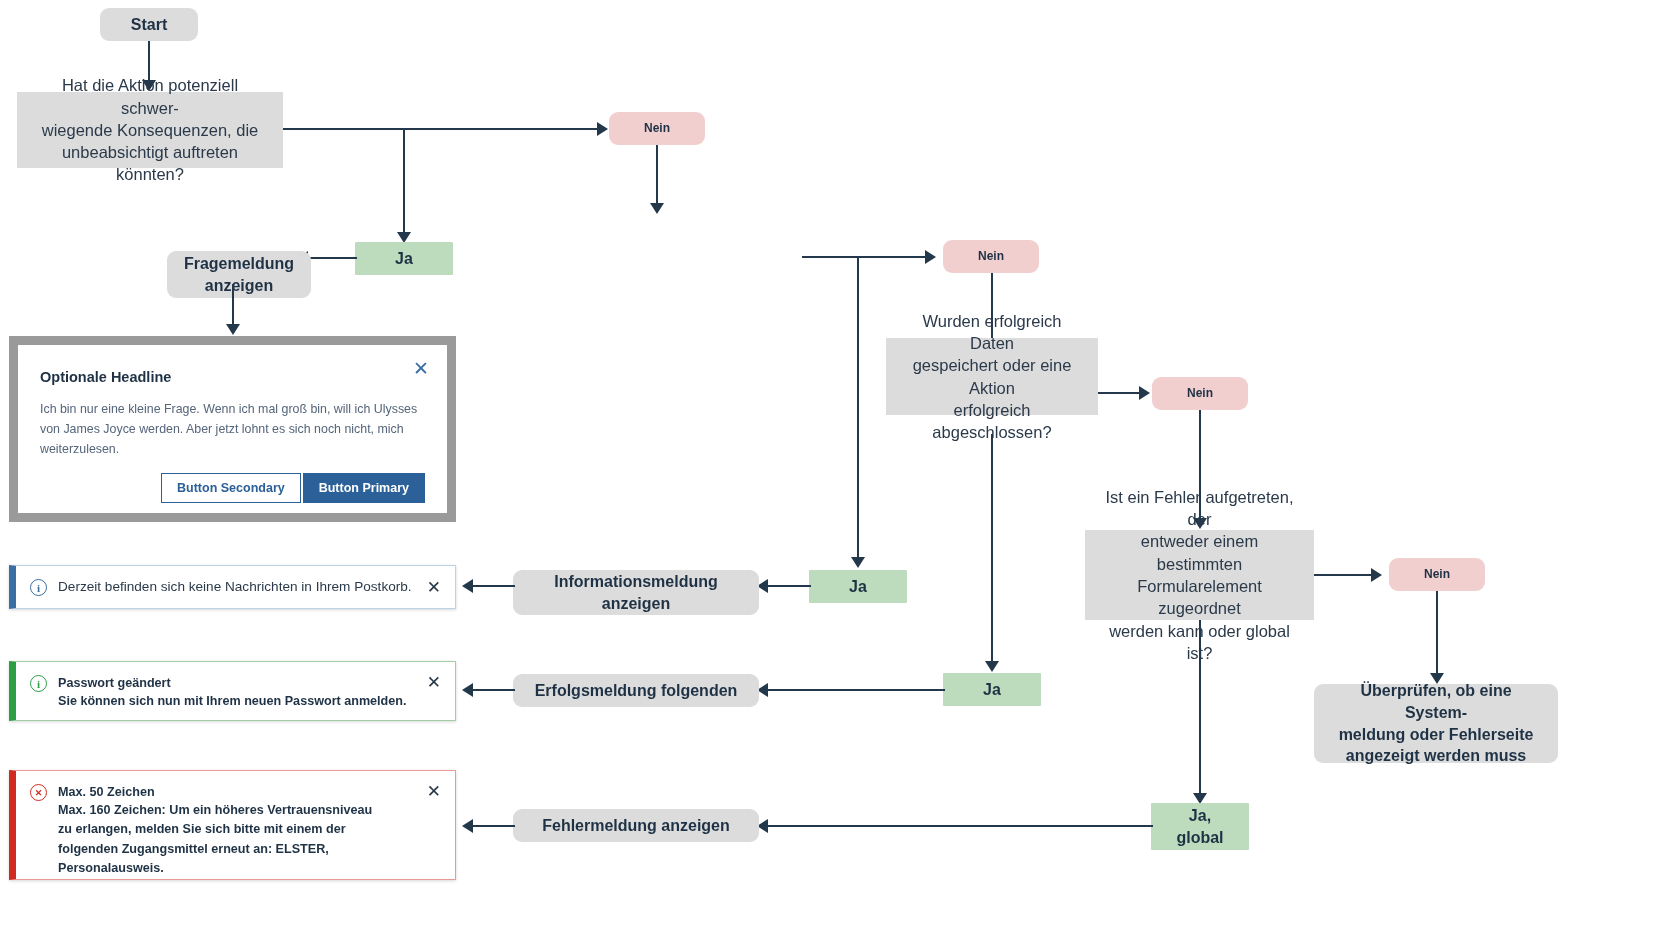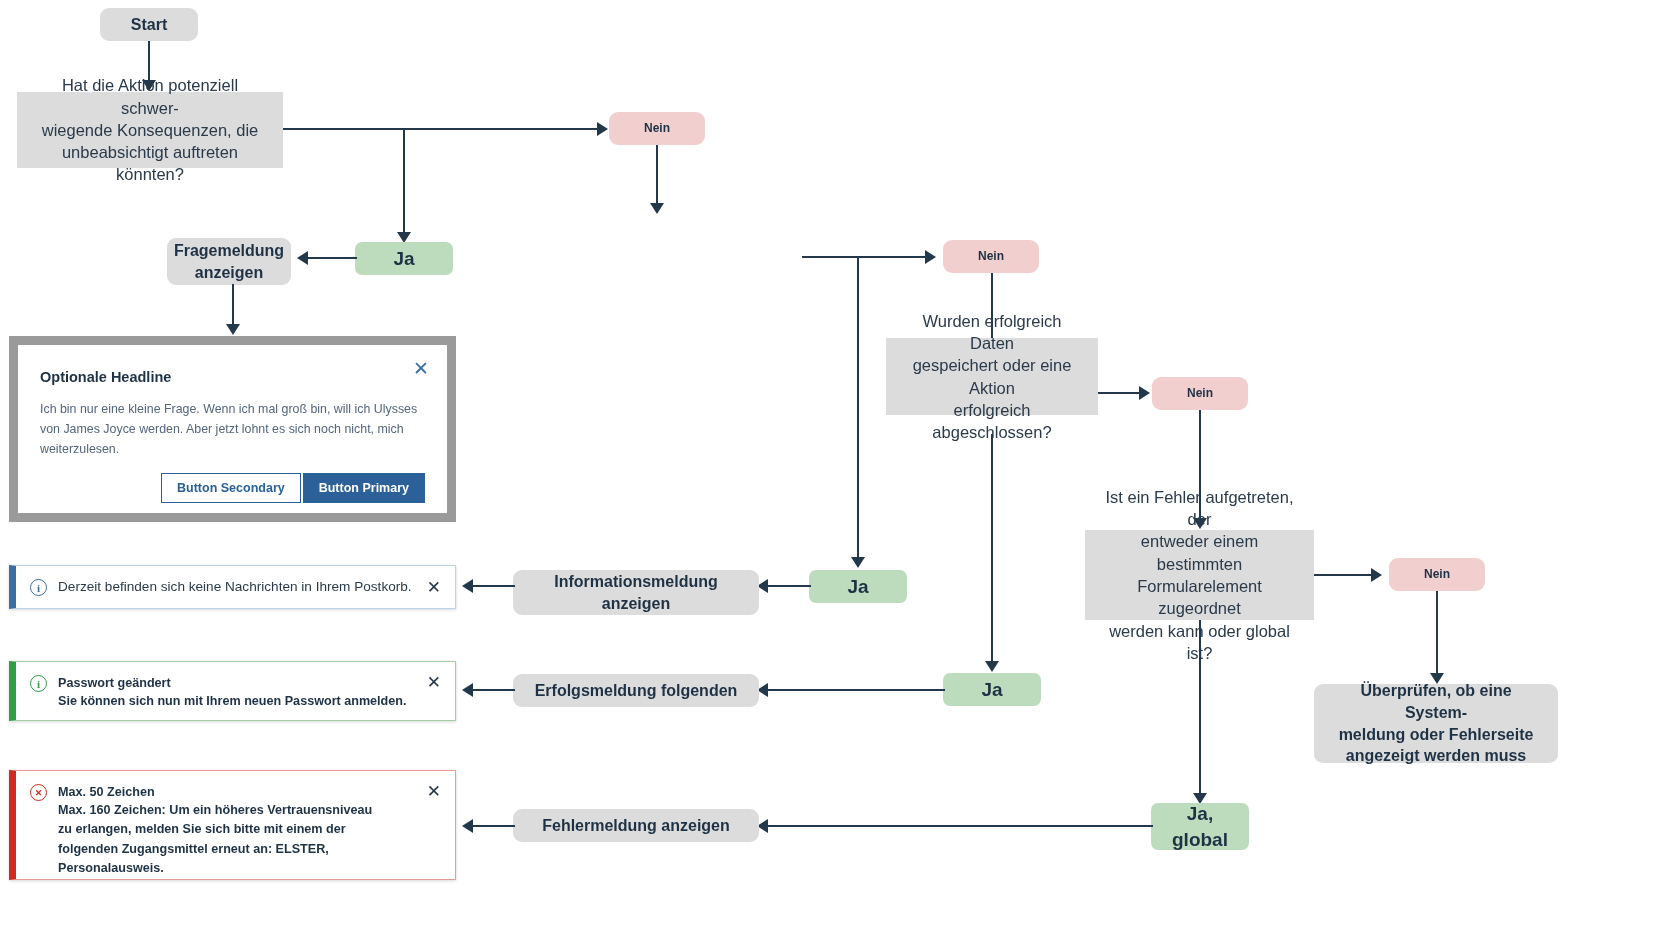--- a/index.html
+++ b/index.html
@@ -38,23 +38,23 @@
     background: #dcdcdc;
     color: #1f3245;
     font-size: 16px;
     font-weight: 700;
     border-radius: 9px;
     padding: 8px 20px;
   }
   .node-green {
     background: #bcdcbd;
     color: #1f3245;
-    font-size: 19px;
-    font-weight: 700;
-    border-radius: 7px;
+    font-size: 16px;
+    font-weight: 700;
+    border-radius: 1px;
   }
   .node-red {
     background: #f2cfcf;
     color: #1f3245;
     font-size: 12px;
     font-weight: 700;
     border-radius: 9px;
   }
   
   .ln { position: absolute; background: #24384c; }
@@ -206,21 +206,21 @@
     <span>Nein</span>
   </div>
 
   <div class="node node-green" style="left:355px; top:242px; width:98px; height:33px;">
     <span>Ja</span>
   </div>
 
   <div class="ln hline" style="left:299px; top:257px; width:58px;"></div>
   <div class="arrow arrow-left" style="left:297px; top:251px;"></div>
 
-  <div class="node node-grey-round" style="left:167px; top:238px; width:124px; height:47px; white-space:pre-line;">
+  <div class="node node-grey-round" style="left:167px; top:251px; width:144px; height:47px; white-space:pre-line;">
     <span>Fragemeldung
 anzeigen</span>
   </div>
 
   <div class="ln vline" style="left:232px; top:284px; height:44px;"></div>
   <div class="arrow arrow-down" style="left:226px; top:324px;"></div>
 
   <div class="ln vline" style="left:656px; top:145px; height:62px;"></div>
   <div class="arrow arrow-down" style="left:650px; top:203px;"></div>
 

